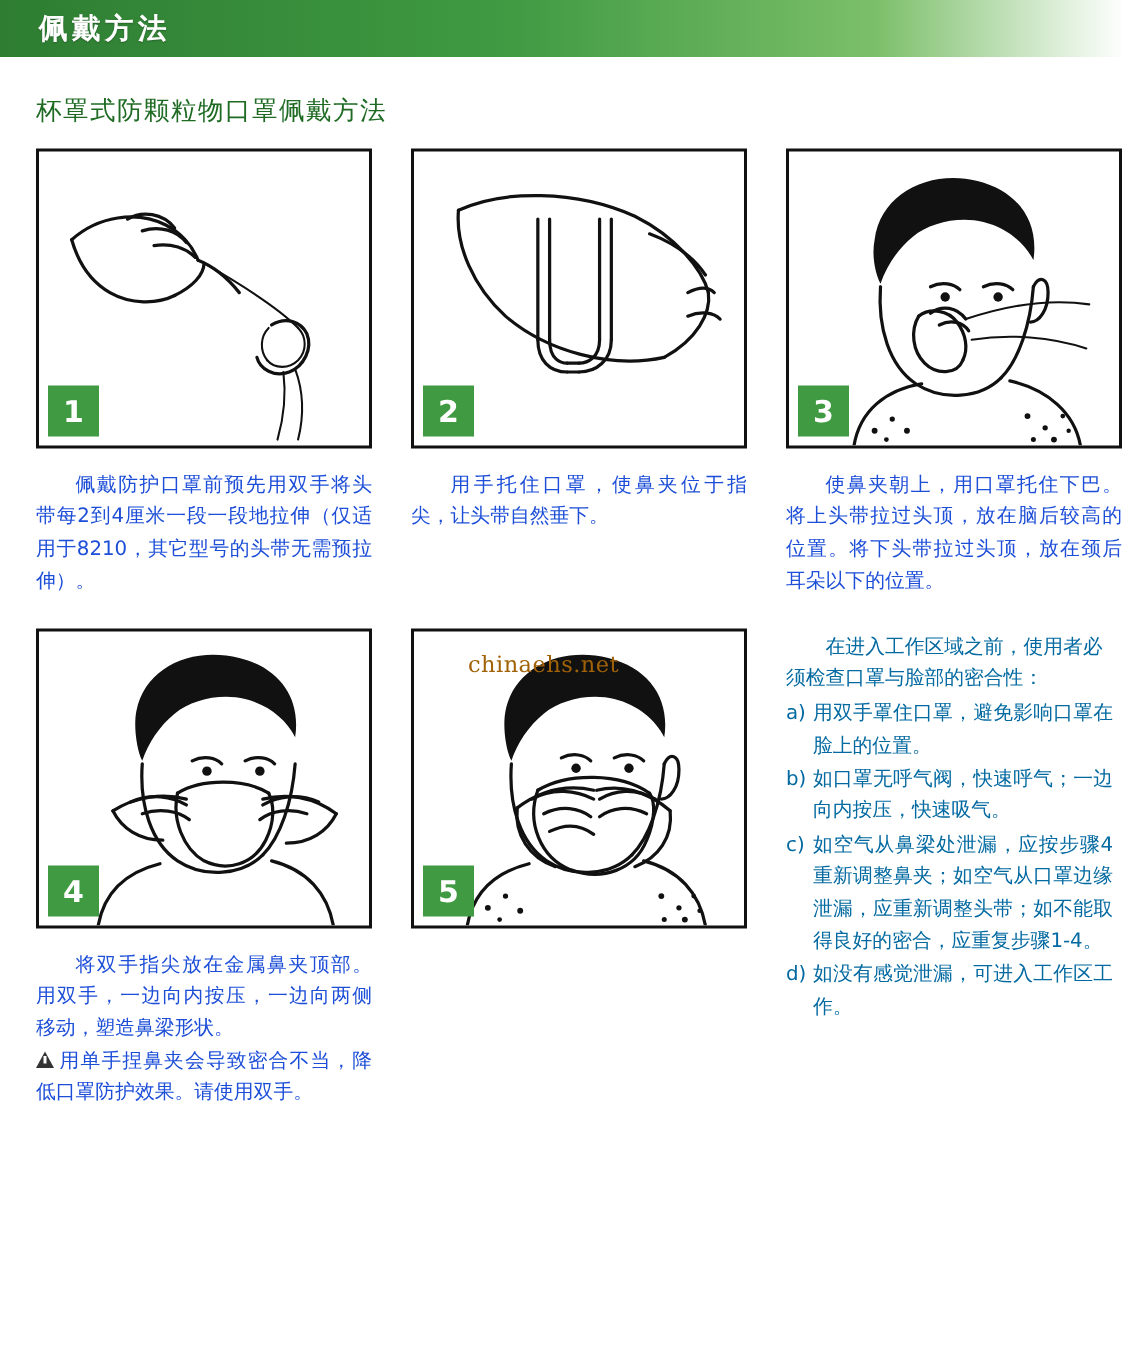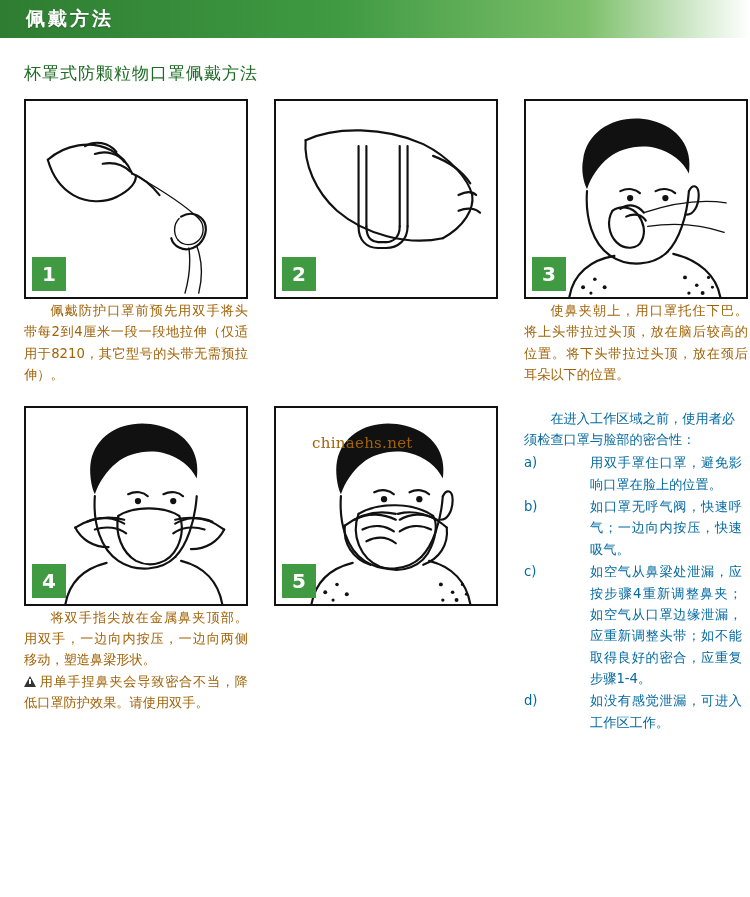--- a/index.html
+++ b/index.html
@@ -75,24 +75,24 @@
     color: #ffffff;
     font-size: 20px;
     font-weight: bold;
     display: flex;
     align-items: center;
     justify-content: center;
     font-family: "DejaVu Sans", "Liberation Sans", sans-serif;
   }
   .caption {
     width: 224px;
-    margin-top: 1px;
+    margin-top: 14px;
     font-size: 13.2px;
     line-height: 1.62;
-    color: #a16207;
+    color: #1d4ed8;
     text-align: justify;
   }
   .caption .indent {
     text-indent: 2em;
     display: block;
   }
   .caption .warn-line {
     display: block;
     text-indent: 0;
   }
@@ -143,21 +143,20 @@
     display: flex;
     margin-top: 1px;
   }
   .note-marker {
     width: 18px;
     flex: 0 0 18px;
   }
   .note-text {
     flex: 1 1 auto;
     text-align: justify;
-    margin-left: 48px;
   }
   
   .row2 {
     margin-top: 20px;
   }
   
   svg.art {
     display: block;
     width: 100%;
     height: 100%;
@@ -239,20 +238,23 @@
           <path class="stroke" d="M84 128 C84 142 92 150 104 150"></path>
           <path class="stroke" d="M92 128 C92 142 100 144 104 144"></path>
           <path class="stroke" d="M126 46 L126 128"></path>
           <path class="stroke" d="M134 46 L134 128"></path>
           <path class="stroke" d="M134 128 C134 142 124 150 112 150"></path>
           <path class="stroke" d="M126 128 C126 140 118 144 112 144"></path>
           <path class="stroke" d="M104 150 L112 150"></path>
           <path class="stroke" d="M104 144 L112 144"></path>
         </svg>
         <div class="badge">2</div>
+      </div>
+      <div class="caption">
+        <span class="indent">用手托住口罩，使鼻夹位于指尖，让头带自然垂下。</span>
       </div>
     </div>
 
     <div class="cell">
       <div class="figure">
         <svg class="art" viewBox="0 0 224 200">
 
           <path class="hair" d="M58 60 C62 28 96 12 128 20 C156 27 170 48 166 74 C160 62 148 52 132 48 C116 44 96 48 84 58 C74 66 66 78 62 90 C58 82 56 70 58 60 Z"></path>
           <path class="stroke" d="M62 92 C60 120 68 146 86 158 C104 170 130 168 144 154"></path>
           <path class="stroke" d="M144 154 C156 142 164 118 166 92"></path>

